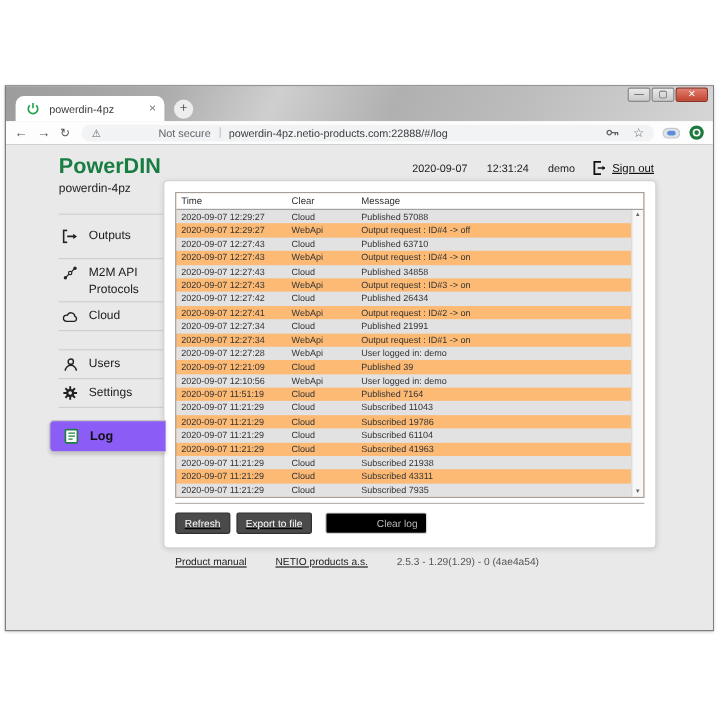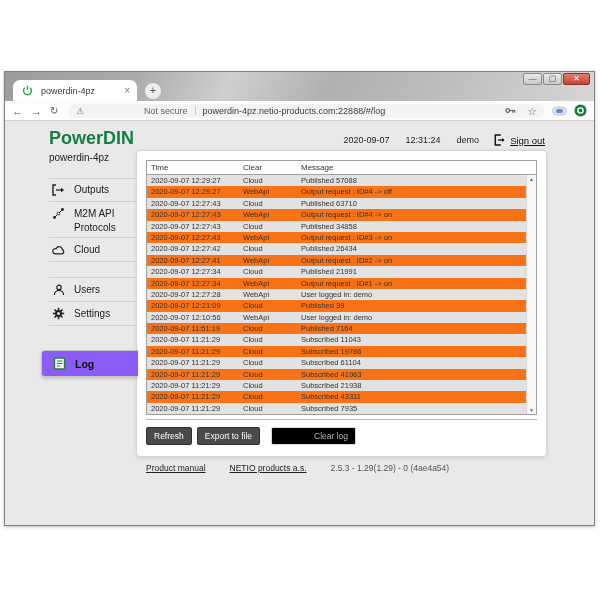--- a/index.html
+++ b/index.html
@@ -24,67 +24,67 @@
   .newtab{position:absolute;bottom:2px;left:140px;width:16px;height:16px;border-radius:50%;
     background:#ededed;color:#555;font-size:11px;line-height:15px;text-align:center;}
   
   .toolbar{position:absolute;left:0;top:29px;right:0;height:20px;background:#fdfdfd;
     border-bottom:1px solid #cfcfcf;display:flex;align-items:center;padding:0 7px;box-sizing:border-box;}
   .nav-ico{font-size:11px;color:#555;margin-right:8px;}
   .nav-ico.reload{font-size:10px;}
   .omnibox{flex:1;height:14px;background:#f1f3f4;border-radius:7px;display:flex;
     align-items:center;padding:0 8px;margin:0 7px 0 2px;min-width:0;}
   .warn{font-size:8.5px;color:#666;line-height:14px;}
-  .notsec{font-size:9px;color:#5f6368;margin:0 7px 0 16px;white-space:nowrap;padding-left:44px;}
+  .notsec{font-size:9px;color:#5f6368;margin:0 7px 0 4px;white-space:nowrap;padding-left:44px;}
   .sep{width:1px;height:9px;background:#c8c8c8;margin-right:7px;}
   .url{font-size:9px;color:#3b3b3b;white-space:nowrap;overflow:hidden;}
   .ob-spacer{flex:1;}
   .star{font-size:10.5px;color:#5f6368;margin-left:6px;}
   
   .viewport{position:absolute;left:0;top:49px;right:0;bottom:0;background:#e9e9e9;}
   .brand{position:absolute;left:44px;top:7px;font-size:18px;font-weight:bold;color:#177d41;}
   .device{position:absolute;left:44px;top:31px;font-size:10px;color:#222;}
   .hdr-right{position:absolute;top:13px;right:49px;display:flex;align-items:center;}
   .hdr-right .t{font-size:9px;color:#222;margin-left:16px;}
   .signout{font-size:9.5px;color:#111;text-decoration:underline;margin-left:5px;}
   .signout-ico{margin-left:14px;display:inline-flex;}
   
   .sidebar{position:absolute;left:44px;top:57px;width:88px;}
   .side-item{display:flex;align-items:center;gap:8px;border-bottom:1px solid #cfcfcf;
     box-sizing:border-box;padding-left:2px;}
   .side-item.first{border-top:1px solid #cfcfcf;}
-  .h27{height:24px;} .h24{height:24px;} .h36{height:36px;align-items:flex-start;padding-top:5px;}
+  .h27{height:38px;} .h24{height:24px;} .h36{height:36px;align-items:flex-start;padding-top:5px;}
   .h16{height:16px;}
   .si-label{font-size:10px;color:#1a1a1a;width:62px;line-height:1.35;}
   .si-icon{width:15px;display:inline-flex;justify-content:center;}
   .log-tab{position:absolute;left:36px;top:229px;width:97px;height:27px;background:#8b5cf6;
     border:1px solid #c4c4c4;border-right:none;border-radius:4px 0 0 4px;z-index:6;
     display:flex;align-items:center;gap:8px;padding-left:10px;box-sizing:border-box;
     box-shadow:0 2px 3px rgba(0,0,0,.15);}
   .log-label{font-size:10.5px;font-weight:bold;color:#111;}
   
   .card{position:absolute;left:131px;top:29px;width:411px;height:307px;background:#fff;
     border:1px solid #d4d4d4;border-radius:4px;box-shadow:0 1px 4px rgba(0,0,0,.12);
     box-sizing:border-box;z-index:1;}
   .tablewrap{position:absolute;left:9px;top:9px;right:9px;border:1px solid #a0a0a0;
-    background:#f97316;}
+    background:#fdba74;}
   .thead{display:grid;grid-template-columns:92px 58px 1fr;height:13px;line-height:13px;
     font-size:8px;color:#333;border-bottom:1px solid #a0a0a0;background:#fff;}
   .thead span{padding-left:4px;}
   .tbody{margin-right:10px;}
   .trow{display:grid;grid-template-columns:92px 58px 1fr;height:11.4px;line-height:11.5px;
     font-size:7.5px;color:#333;}
   .trow.alt{background:#e2e2e2;}
   .trow span{padding-left:4px;white-space:nowrap;overflow:hidden;}
   .vscroll{position:absolute;top:14px;right:0;bottom:0;width:9px;background:#f7f7f7;
     border-left:1px solid #d8d8d8;}
   .vs-up,.vs-dn{position:absolute;left:0;right:0;text-align:center;font-size:5px;color:#666;}
   .vs-up{top:1px;} .vs-dn{bottom:1px;}
   .btn-divider{position:absolute;left:9px;right:9px;top:268px;border-top:1px solid #b5b5b5;}
-  .btnrow{position:absolute;left:9px;top:276px;display:flex;gap:5px;}
+  .btnrow{position:absolute;left:9px;top:276px;display:flex;gap:5px;text-decoration:underline;}
   .btn{font-size:8.5px;padding:3px 7px;border-radius:2px;white-space:nowrap;}
   .btn-dark{background:#4a4a4a;color:#fff;border:1px solid #303030;}
   .btn-disabled{background:#000000;color:#b5b5b5;border:1px solid #d8d8d8;margin-left:6px;padding-left:42px;}
   
   .footer{position:absolute;left:141px;top:342px;display:flex;align-items:center;gap:24px;}
   .flink{font-size:8.5px;color:#222;}
   .fver{font-size:8.5px;color:#555;}
   svg{display:block;}
 </style>
 </head>

